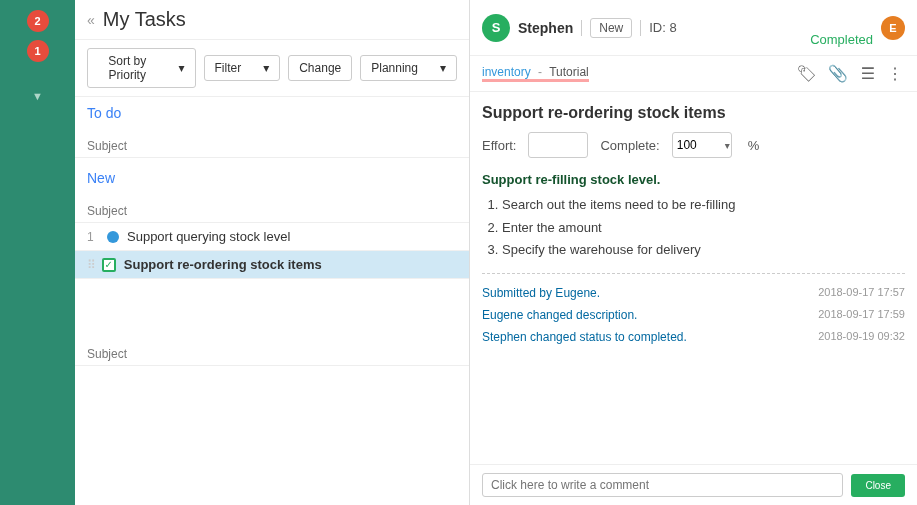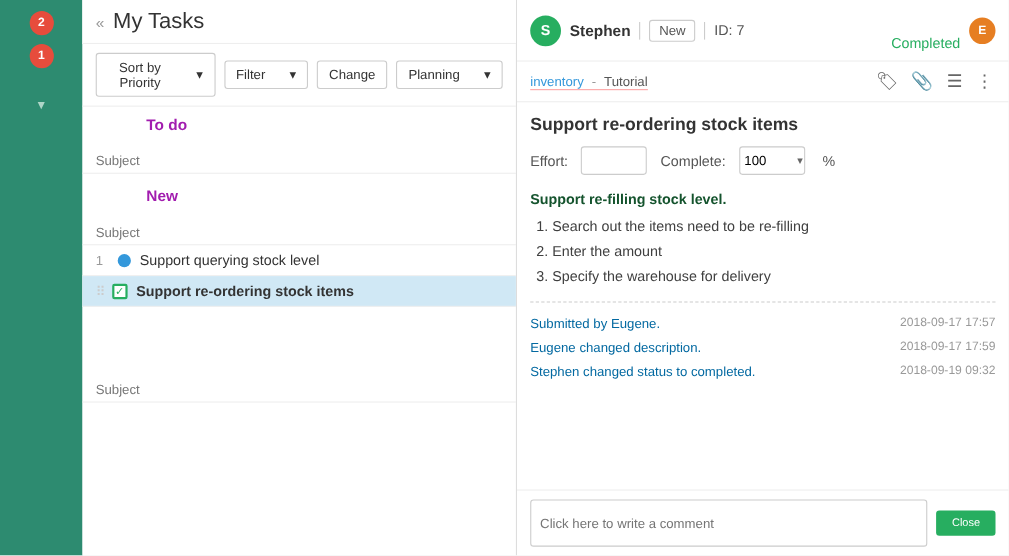--- a/index.html
+++ b/index.html
@@ -16,21 +16,21 @@
 
     .page-header { display: flex; align-items: center; padding: 8px 12px; background: #fff; border-bottom: 1px solid #eee; }
     .back-arrows { color: #999; font-size: 14px; margin-right: 8px; cursor: pointer; }
     .page-title { font-size: 20px; font-weight: normal; color: #333; }
 
     .toolbar { display: flex; align-items: center; padding: 8px 12px; border-bottom: 1px solid #eee; gap: 8px; }
     .btn-toolbar { padding: 5px 10px; border: 1px solid #ccc; background: #fff; border-radius: 3px; cursor: pointer; font-size: 12px; display: flex; align-items: center; gap: 22px; color: #333; }
     .btn-change { padding: 5px 10px; border: 1px solid #ccc; background: #fff; border-radius: 3px; cursor: pointer; font-size: 12px; color: #333; }
 
     .task-section { padding: 8px 12px; }
-    .section-title { font-size: 14px; color: #a21caf; font-weight: bold; margin-bottom: 6px; margin-left: 46px; }
+    .section-title { font-size: 14px; color: #3b82f6; font-weight: normal; margin-bottom: 6px; }
 
     .column-header { padding: 4px 12px; font-size: 12px; color: #777; border-bottom: 1px solid #eee; }
 
     .task-item { display: flex; align-items: center; padding: 6px 12px; border-bottom: 1px solid #f0f0f0; cursor: pointer; }
     .task-item.selected { background: #d0e8f5; }
     .task-num { width: 20px; color: #999; font-size: 12px; }
     .task-dot { width: 12px; height: 12px; border-radius: 50%; background: #3498db; margin-right: 8px; flex-shrink: 0; }
     .task-check { width: 14px; height: 14px; border: 2px solid #27ae60; border-radius: 2px; margin-right: 8px; flex-shrink: 0; display: flex; align-items: center; justify-content: center; background: #fff; }
     .task-check::after { content: '✓'; color: #27ae60; font-size: 10px; }
     .task-label { font-size: 13px; color: #333; }
@@ -46,21 +46,21 @@
     .task-detail-header { display: flex; align-items: center; padding: 8px 12px; border-bottom: 1px solid #eee; gap: 8px; }
     .user-avatar { width: 28px; height: 28px; background: #27ae60; border-radius: 50%; display: flex; align-items: center; justify-content: center; color: white; font-weight: bold; font-size: 13px; }
     .user-name { font-size: 14px; color: #333; font-weight: bold; }
     .status-badge { padding: 2px 8px; border: 1px solid #ccc; border-radius: 3px; font-size: 12px; color: #555; }
     .task-id { font-size: 13px; color: #555; }
     .status-completed { color: #27ae60; font-size: 13px; margin-top: 24px; }
     .e-avatar { width: 24px; height: 24px; background: #e67e22; border-radius: 50%; display: flex; align-items: center; justify-content: center; color: white; font-size: 11px; font-weight: bold; }
 
     .header-spacer { flex: 1; }
 
-    .breadcrumb { padding: 6px 12px; font-size: 12px; color: #555; border-bottom: 1px solid #fca5a5; }
+    .breadcrumb { padding: 6px 12px; font-size: 12px; color: #555; border-bottom: 3px solid #fca5a5; }
     .breadcrumb a { color: #3498db; text-decoration: none; cursor: pointer; }
     .breadcrumb-sep { color: #999; margin: 0 4px; }
 
     .action-icons { display: flex; gap: 8px; align-items: center; }
     .action-icon { color: #666; cursor: pointer; font-size: 16px; padding: 2px; }
 
     .task-body { padding: 12px; flex: 1; overflow-y: auto; }
     .task-body-title { font-size: 16px; font-weight: bold; color: #333; margin-bottom: 10px; }
 
     .effort-row { display: flex; align-items: center; gap: 12px; margin-bottom: 12px; }
@@ -78,21 +78,21 @@
     .task-description ol { padding-left: 20px; }
     .task-description ol li { color: #404040; margin-bottom: 2px; }
 
     .activity-divider { border: none; border-top: 1px dashed #ccc; margin: 8px 0; }
 
     .activity-item { display: flex; justify-content: space-between; align-items: flex-start; padding: 4px 0; }
     .activity-text { font-size: 12px; color: #0369a1; }
     .activity-time { font-size: 11px; color: #999; flex-shrink: 0; margin-left: 12px; }
 
     .comment-area { display: flex; align-items: center; padding: 8px 12px; border-top: 1px solid #eee; gap: 8px; }
-    .comment-input { flex: 1; height: 43px; border: 1px solid #ccc; border-radius: 3px; padding: 4px 8px; font-size: 12px; color: #aaa; cursor: text; }
+    .comment-input { flex: 1; height: 24px; border: 1px solid #ccc; border-radius: 3px; padding: 4px 8px; font-size: 12px; color: #aaa; cursor: text; }
     .btn-close { padding: 6px 14px; background: #27ae60; color: white; border: none; border-radius: 3px; cursor: pointer; font-size: 10px; }
 
     .separator { width: 1px; height: 16px; background: #ccc; }
 
     .pending-section { padding: 8px 12px; }
   </style>
 </head>
 <body>
 
 <div class="app-container">
@@ -161,21 +161,21 @@
   </div>
 
   <div class="right-panel">
 
     <div class="task-detail-header">
       <div class="user-avatar">S</div>
       <span class="user-name">Stephen</span>
       <div class="separator"></div>
       <span class="status-badge">New</span>
       <div class="separator"></div>
-      <span class="task-id">ID: 7</span>
+      <span class="task-id">ID: 8</span>
       <div class="header-spacer"></div>
       <span class="status-completed">Completed</span>
       <div class="e-avatar">E</div>
     </div>
 
     <div style="display: flex; align-items: center; justify-content: space-between; padding: 6px 12px; border-bottom: 1px solid #eee;">
       <div class="breadcrumb" style="padding: 0;">
         <a>inventory</a>
         <span class="breadcrumb-sep">-</span>
         <span>Tutorial</span>

